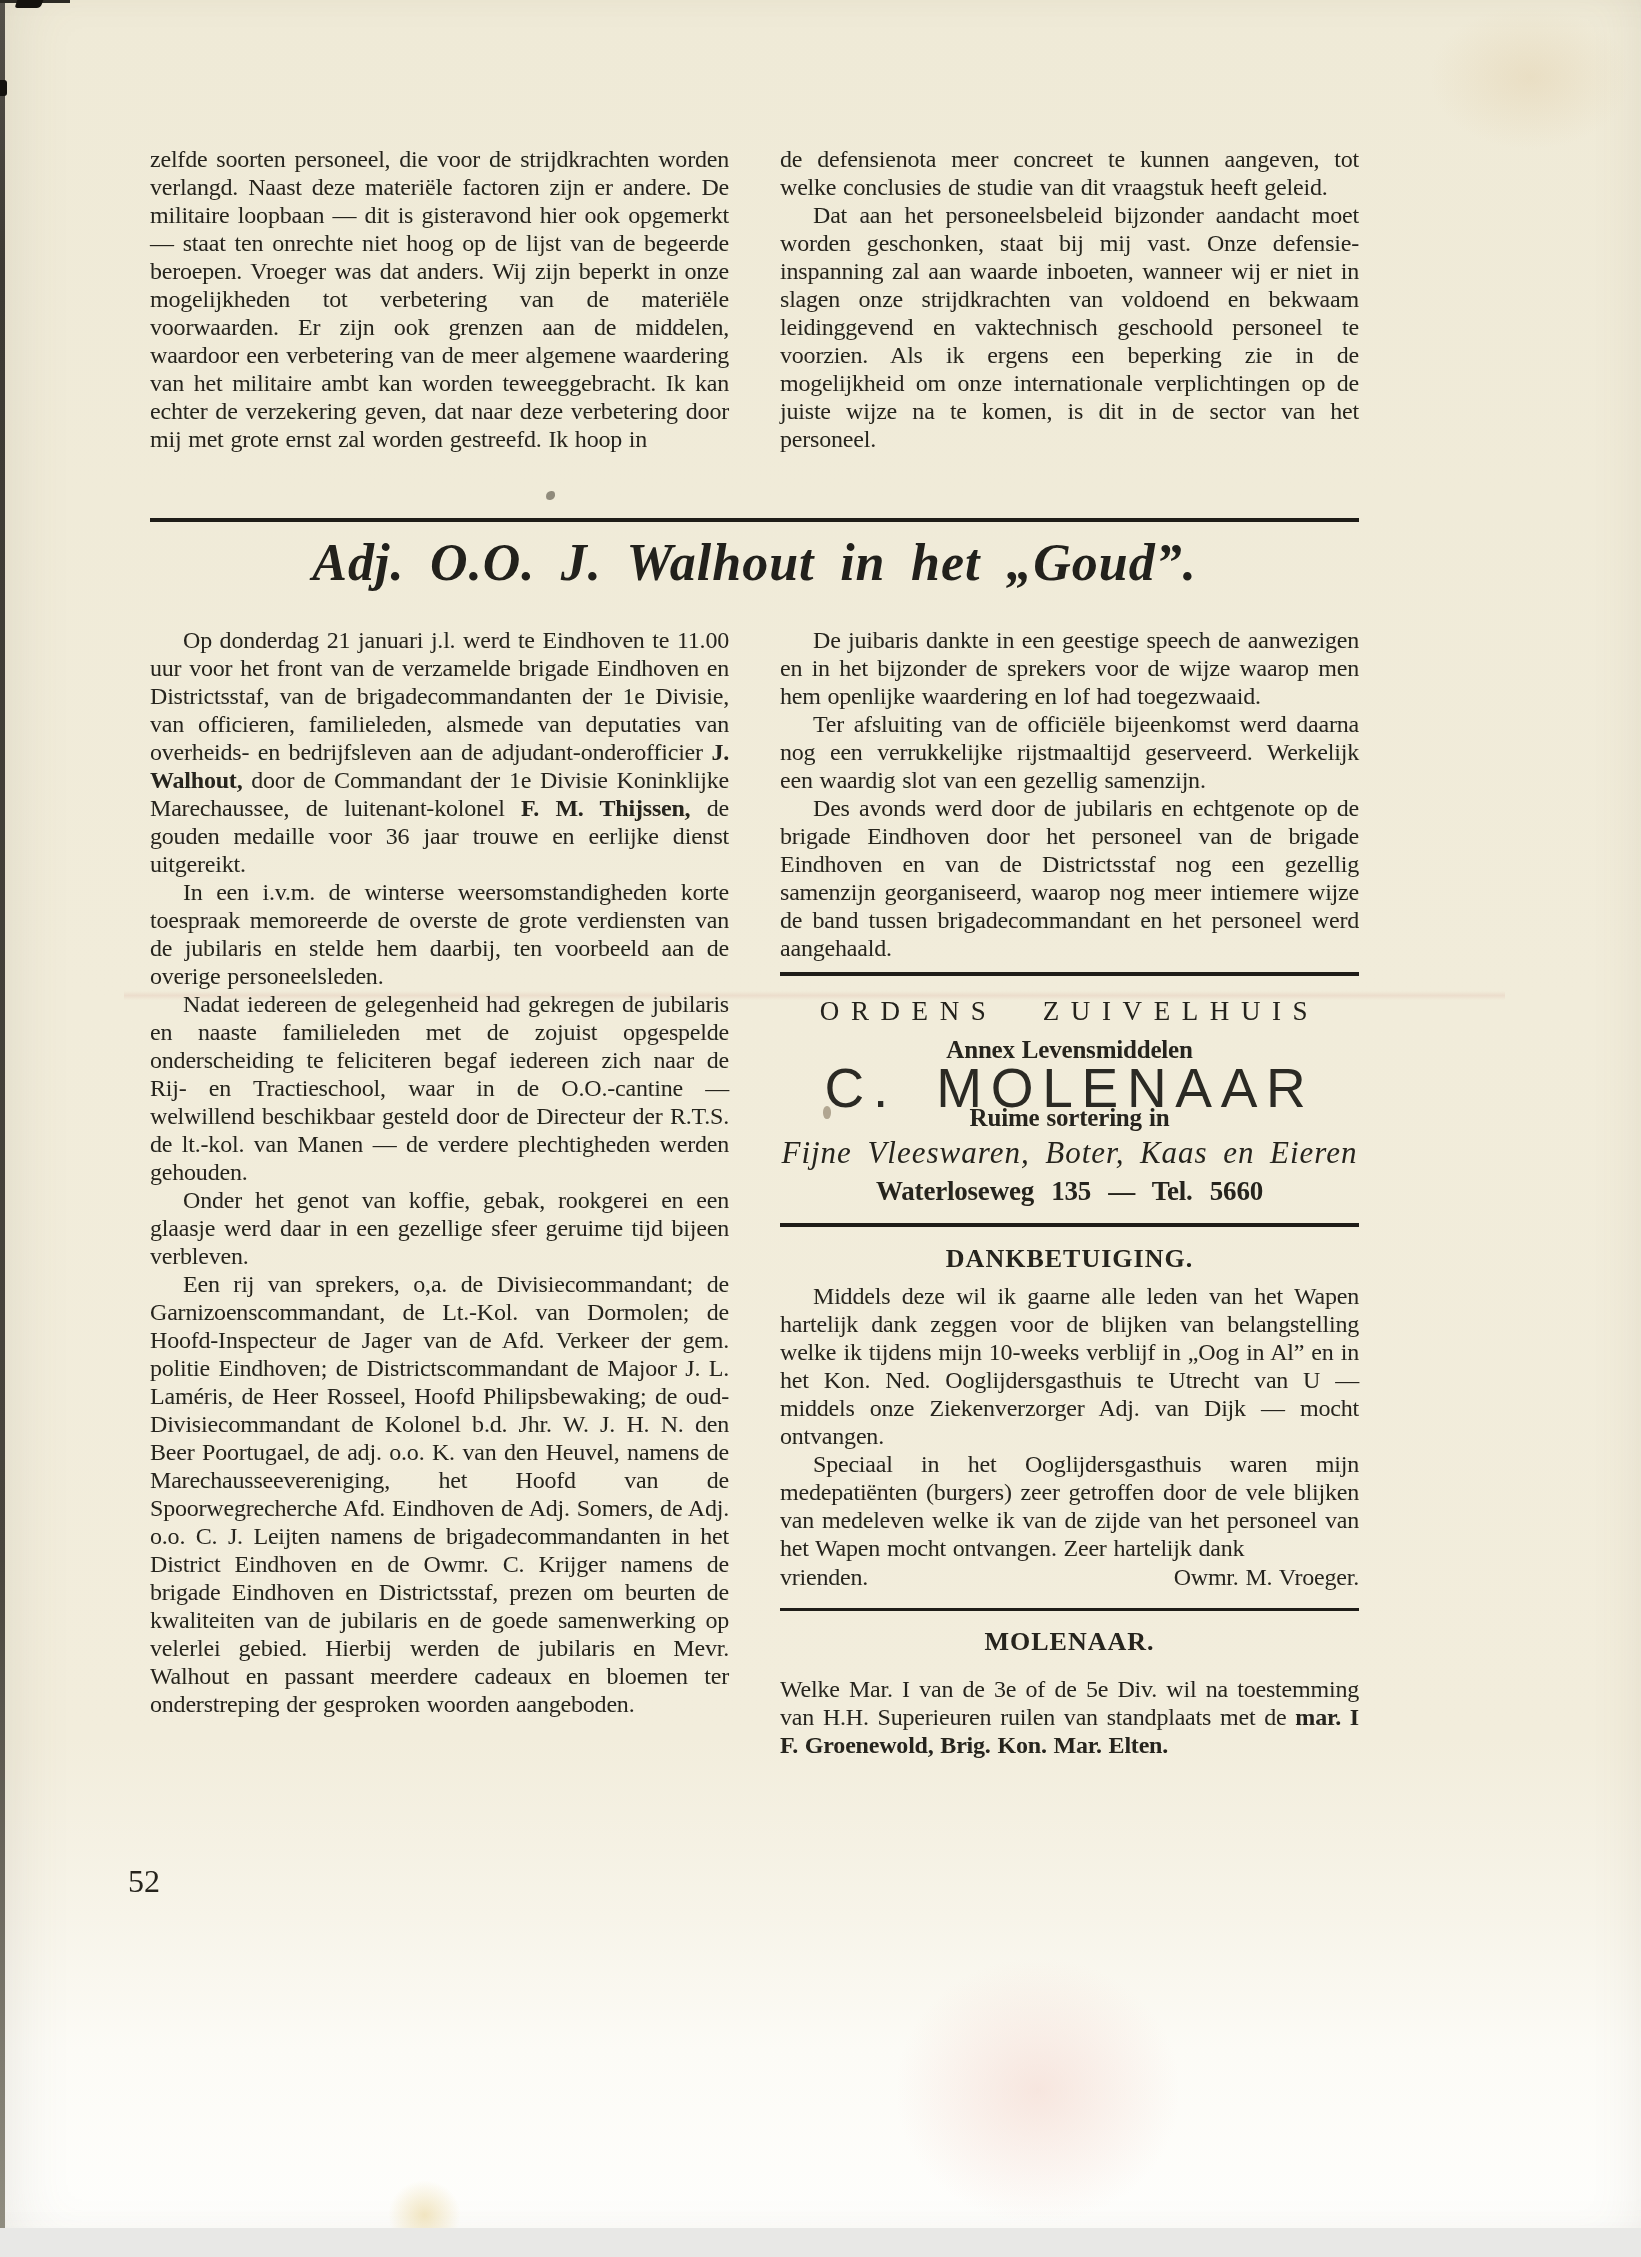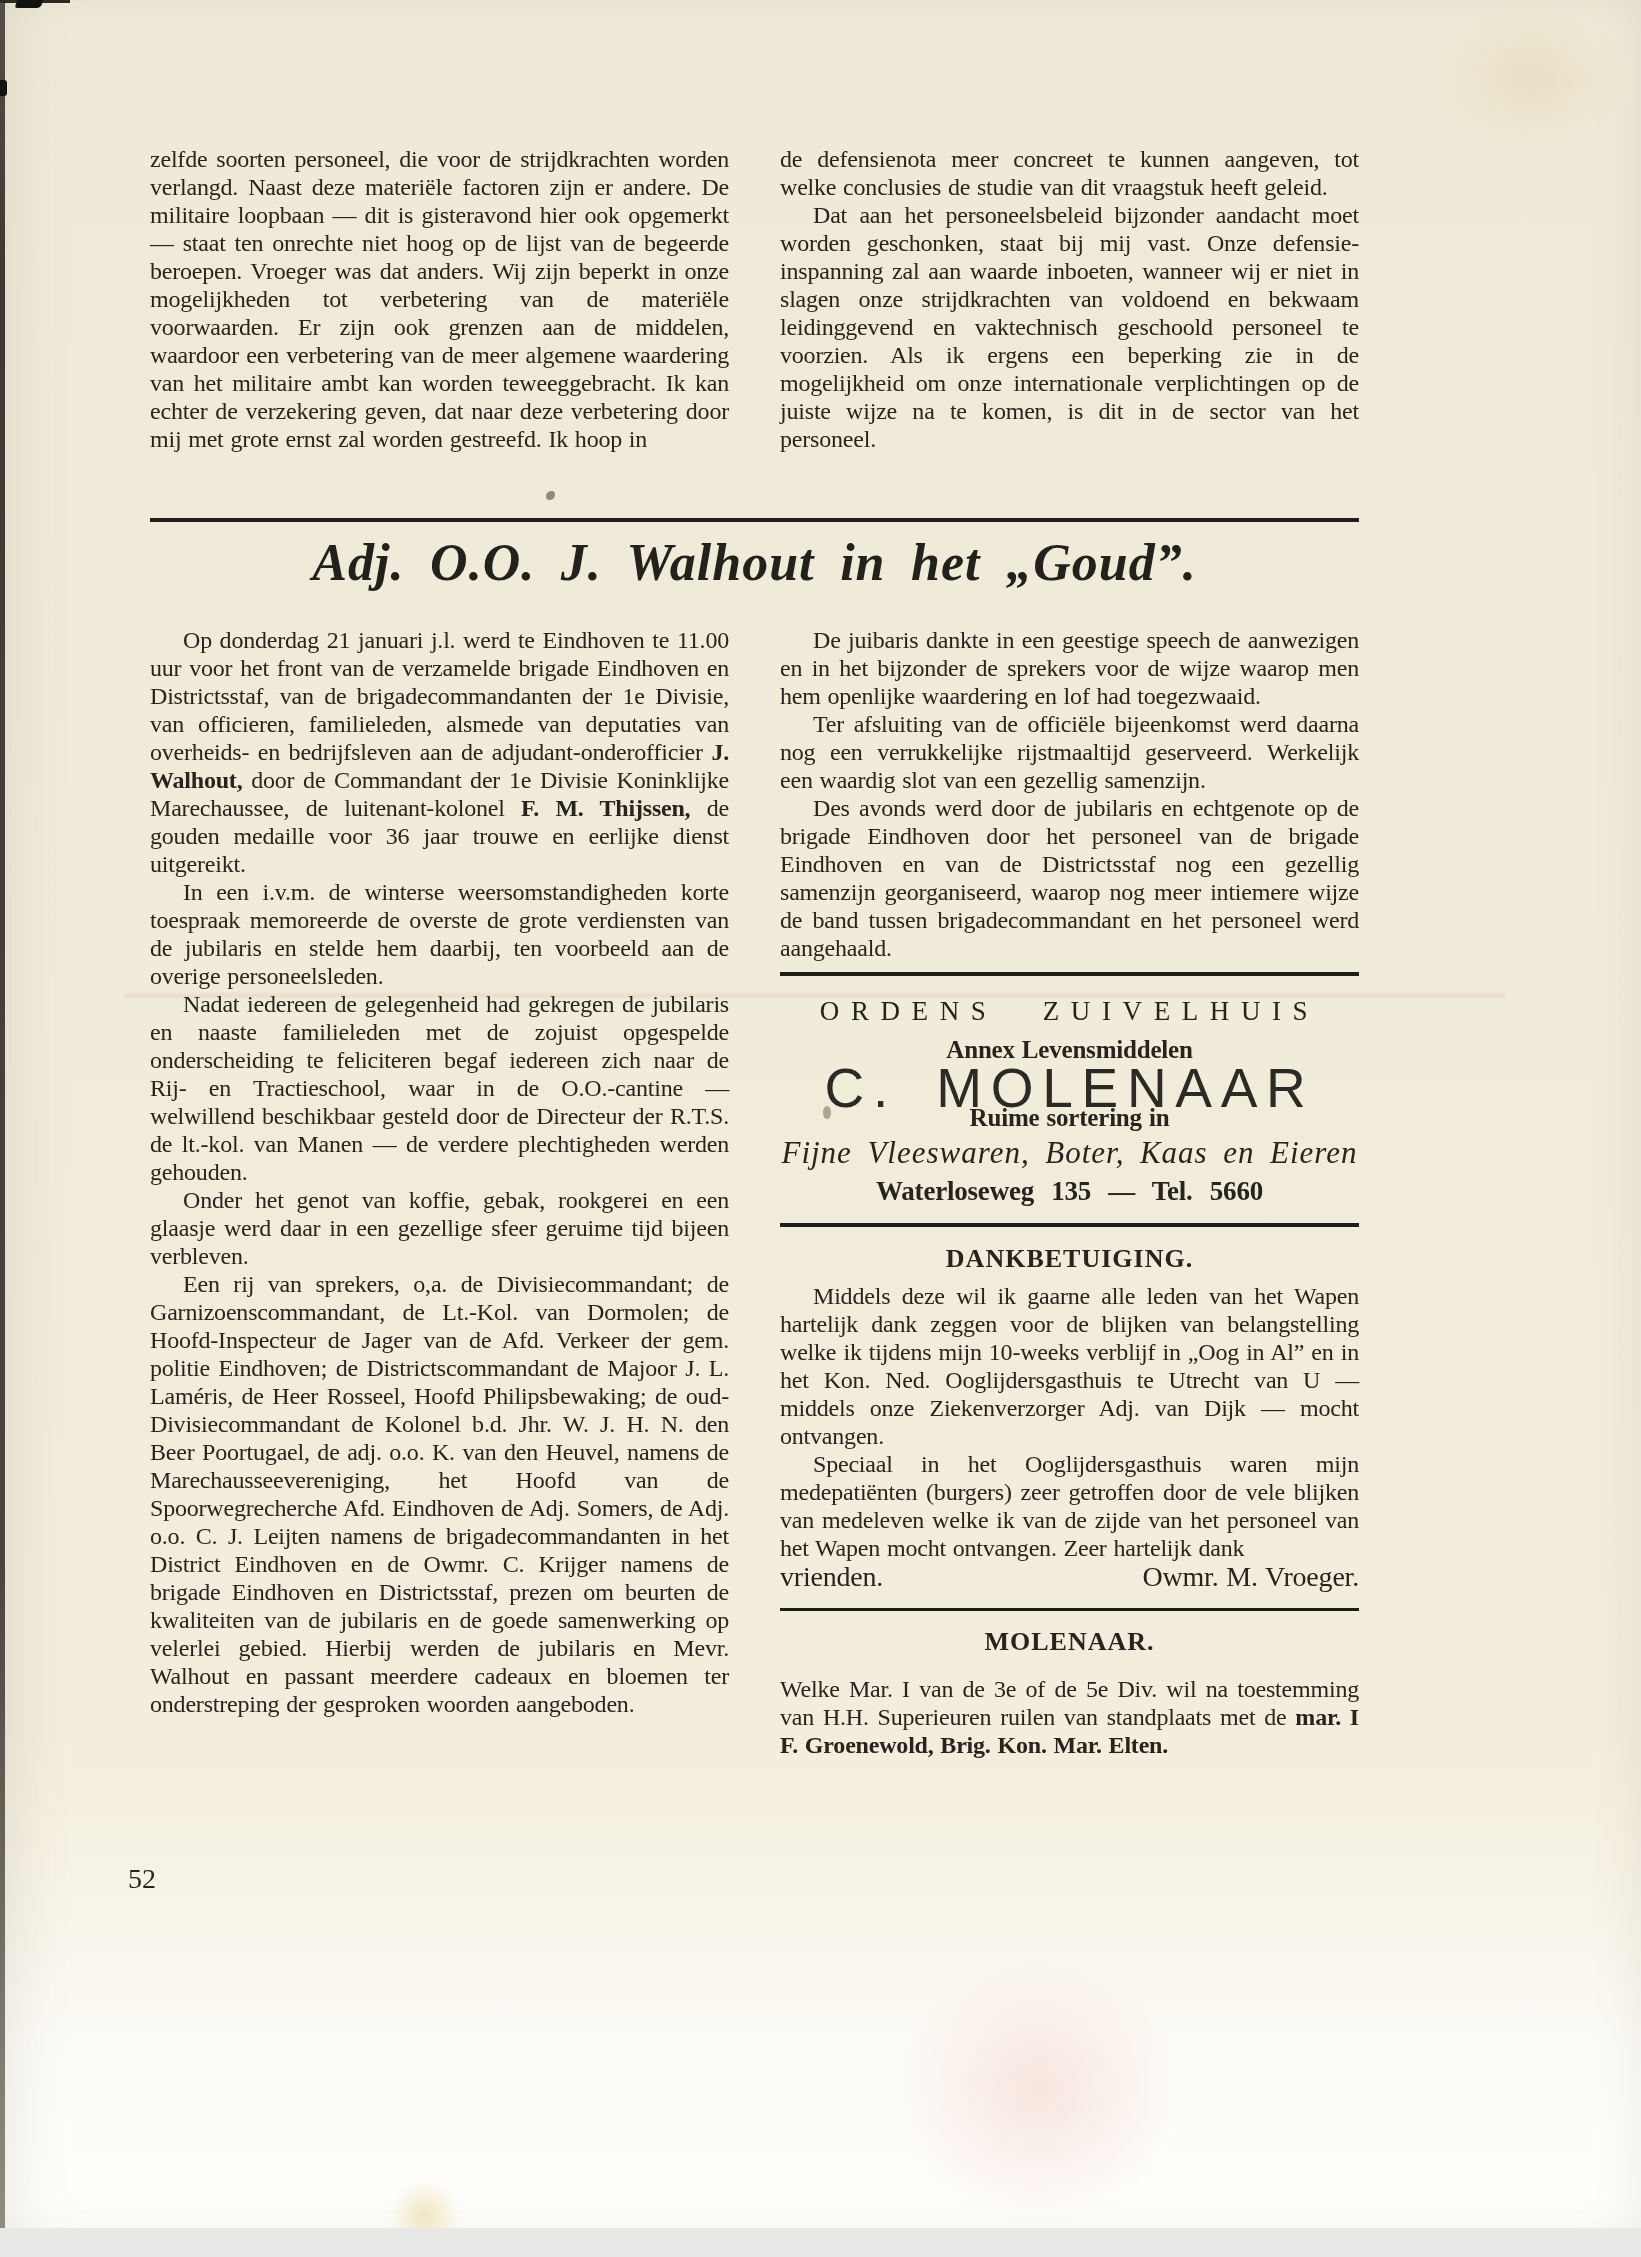--- a/index.html
+++ b/index.html
@@ -55,23 +55,23 @@
   .ad-shop{margin-top:21px;font-size:27px;letter-spacing:11.6px;word-spacing:27px;color:#23221c;}
   .ad-sub{margin-top:11.6px;font-size:25px;font-weight:bold;}
   .ad-owner{margin-top:9.7px;font-family:"Liberation Sans","DejaVu Sans",sans-serif;
     font-size:55px;letter-spacing:8.7px;word-spacing:15.4px;color:#2b2a24;}
   .ad-tag{margin-top:1.9px;font-size:25px;font-weight:bold;}
   .ad-products{margin-top:7.7px;font-size:31px;font-style:italic;letter-spacing:1px;word-spacing:6.8px;}
   .ad-address{margin-top:9.7px;margin-bottom:17.4px;font-size:27px;font-weight:bold;word-spacing:10.6px;}
 
   .subhead{margin:17.4px 0 9.7px;text-align:center;font-size:26px;font-weight:bold;letter-spacing:1px;}
   .ruilpad{margin-top:19.3px;}
-  .sigrow{display:flex;justify-content:space-between;font-size:28px;line-height:30px;}
+  .sigrow{display:flex;justify-content:space-between;font-size:24px;line-height:30px;}
 
-  .pagenum{position:absolute;left:128px;top:1863px;font-size:28px;color:#26241d;}
+  .pagenum{position:absolute;left:128px;top:1863px;font-size:32px;color:#26241d;}
 </style>
 </head>
 <body>
 
 <div class="paper">
 
   <div class="edge-left"></div>
   <div class="artifact-top-line"></div>
   <div class="artifact-top-wedge"></div>
   <div class="artifact-left-nick"></div>

